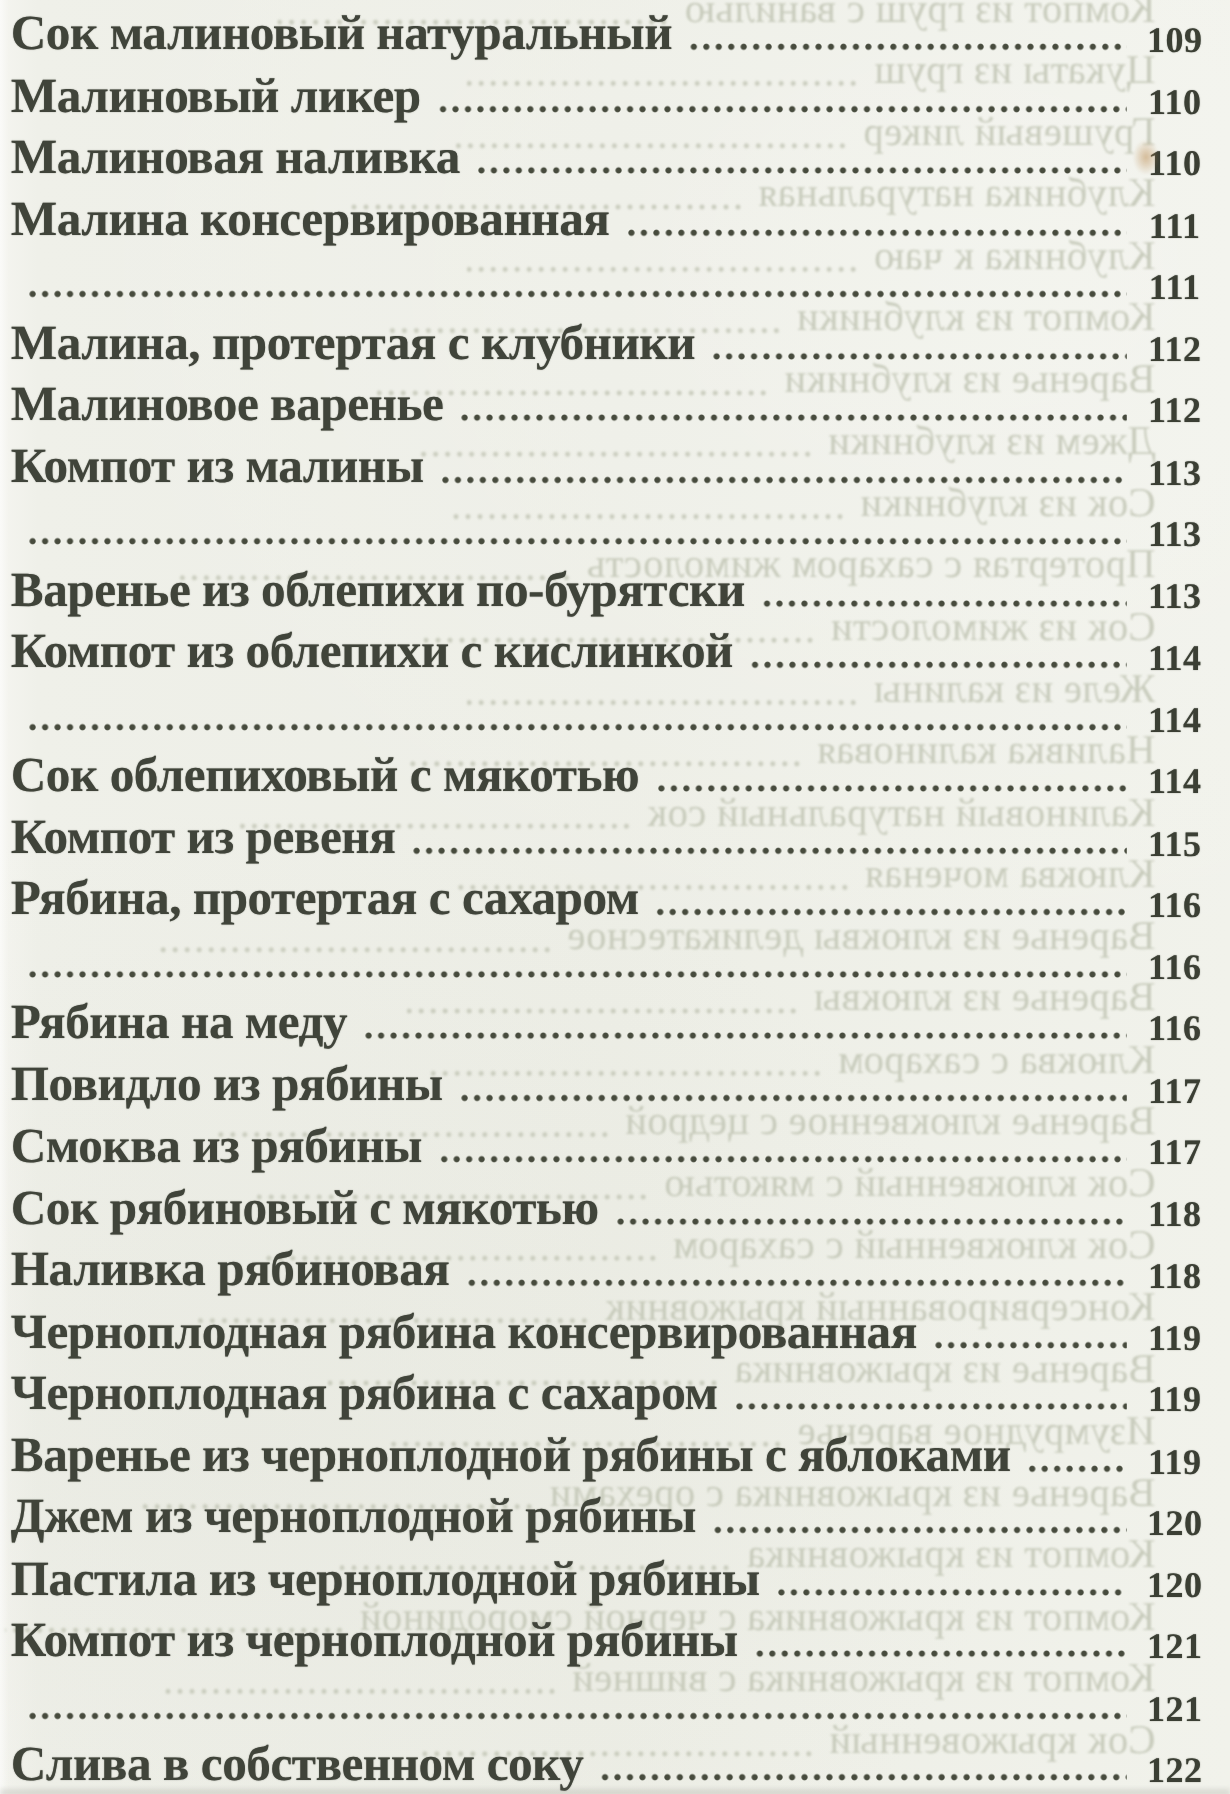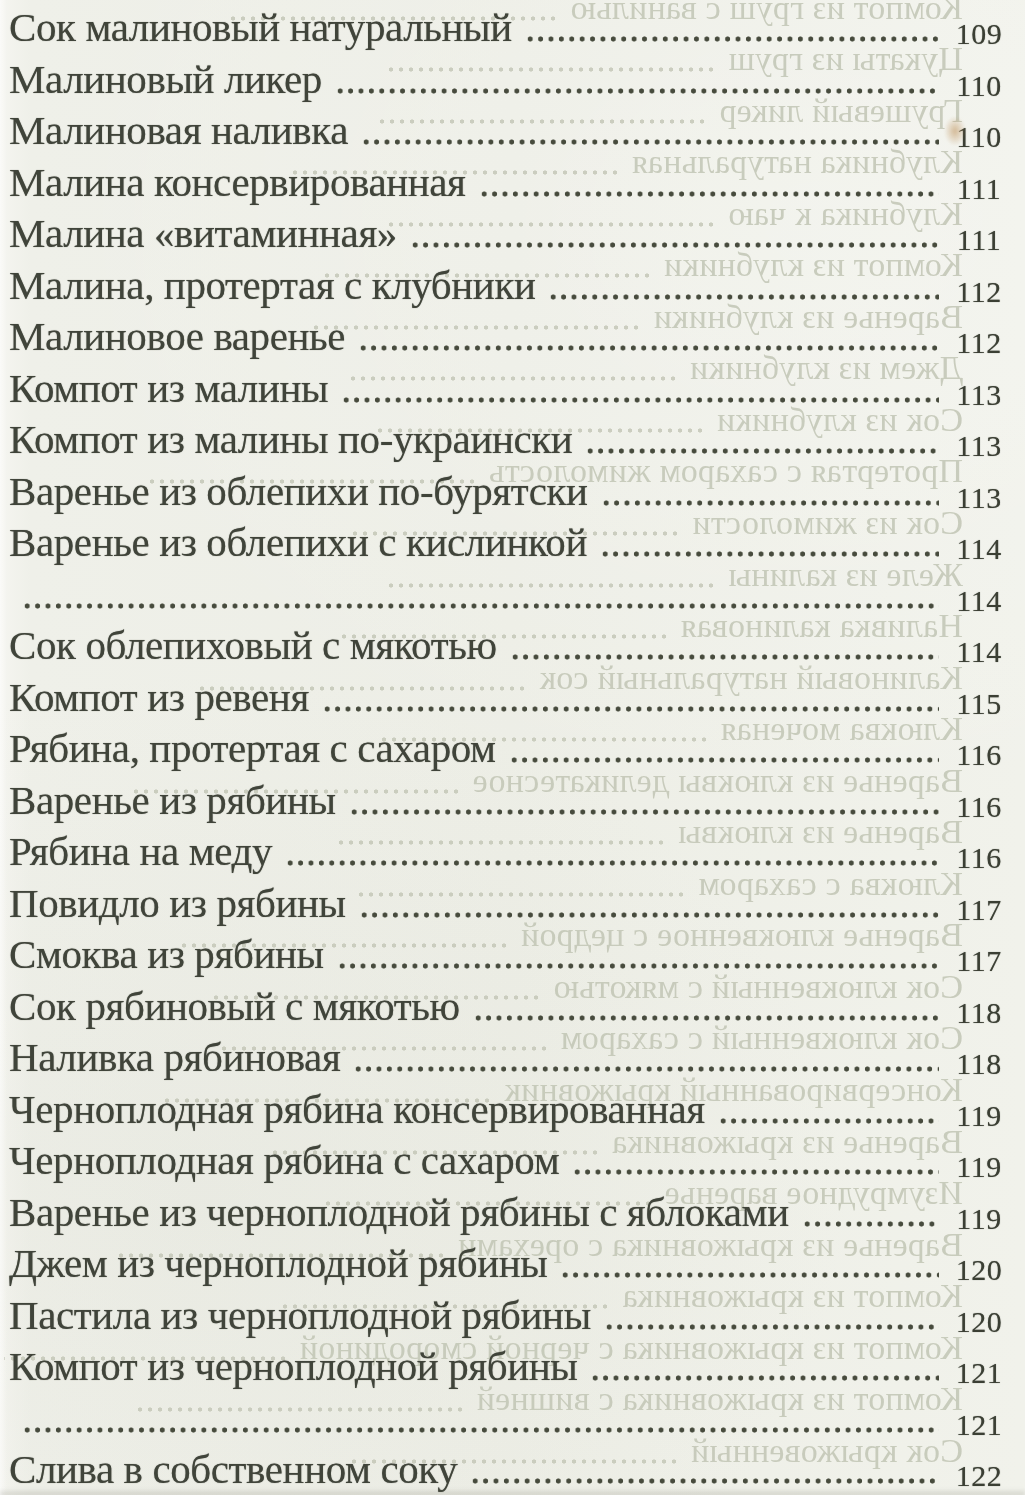--- a/index.html
+++ b/index.html
@@ -37,21 +37,21 @@
     background-size:10px 5px; background-repeat:repeat-x; background-position:0 50%;
   }
 
   
   .toc {
     position:absolute; left:0; top:0; width:1025px; height:1495px;
     padding:2px 13px 0 9px;
     box-sizing:border-box;
     display:flex; flex-direction:column;
   }
-  .row { height:51.55px; display:flex; align-items:flex-end; }
+  .row { height:51.55px; display:flex; align-items:flex-end;font-weight:bold; }
   .title {
     font-size:41px; line-height:1; white-space:nowrap;
     color:#40443a; letter-spacing:-0.4px;
     text-shadow:0 0 1px rgba(64,68,58,0.65);
     padding-bottom:5px;
   }
   .leader {
     flex:1 1 auto; height:6px; margin:0 7px 11px 13px;
     background-image:radial-gradient(circle, #474b3d 2.2px, rgba(71,75,61,0) 2.9px);
     background-size:10.4px 6px; background-repeat:repeat-x; background-position:0 50%;
@@ -256,21 +256,20 @@
         <span class="pnum">110</span>
       </div>
 
       <div class="row">
         <span class="title">Малина консервированная</span>
         <span class="leader"></span>
         <span class="pnum">111</span>
       </div>
 
       <div class="row">
-        <span class="title">Малина «витаминная»</span>
         <span class="leader"></span>
         <span class="pnum">111</span>
       </div>
 
       <div class="row">
         <span class="title">Малина, протертая с клубники</span>
         <span class="leader"></span>
         <span class="pnum">112</span>
       </div>
 
@@ -280,33 +279,32 @@
         <span class="pnum">112</span>
       </div>
 
       <div class="row">
         <span class="title">Компот из малины</span>
         <span class="leader"></span>
         <span class="pnum">113</span>
       </div>
 
       <div class="row">
-        <span class="title">Компот из малины по-украински</span>
         <span class="leader"></span>
         <span class="pnum">113</span>
       </div>
 
       <div class="row">
         <span class="title">Варенье из облепихи по-бурятски</span>
         <span class="leader"></span>
         <span class="pnum">113</span>
       </div>
 
       <div class="row">
-        <span class="title">Варенье из облепихи с кислинкой</span>
+        <span class="title">Компот из облепихи с кислинкой</span>
         <span class="leader"></span>
         <span class="pnum">114</span>
       </div>
 
       <div class="row">
         <span class="leader"></span>
         <span class="pnum">114</span>
       </div>
 
       <div class="row">
@@ -321,21 +319,20 @@
         <span class="pnum">115</span>
       </div>
 
       <div class="row">
         <span class="title">Рябина, протертая с сахаром</span>
         <span class="leader"></span>
         <span class="pnum">116</span>
       </div>
 
       <div class="row">
-        <span class="title">Варенье из рябины</span>
         <span class="leader"></span>
         <span class="pnum">116</span>
       </div>
 
       <div class="row">
         <span class="title">Рябина на меду</span>
         <span class="leader"></span>
         <span class="pnum">116</span>
       </div>
 

